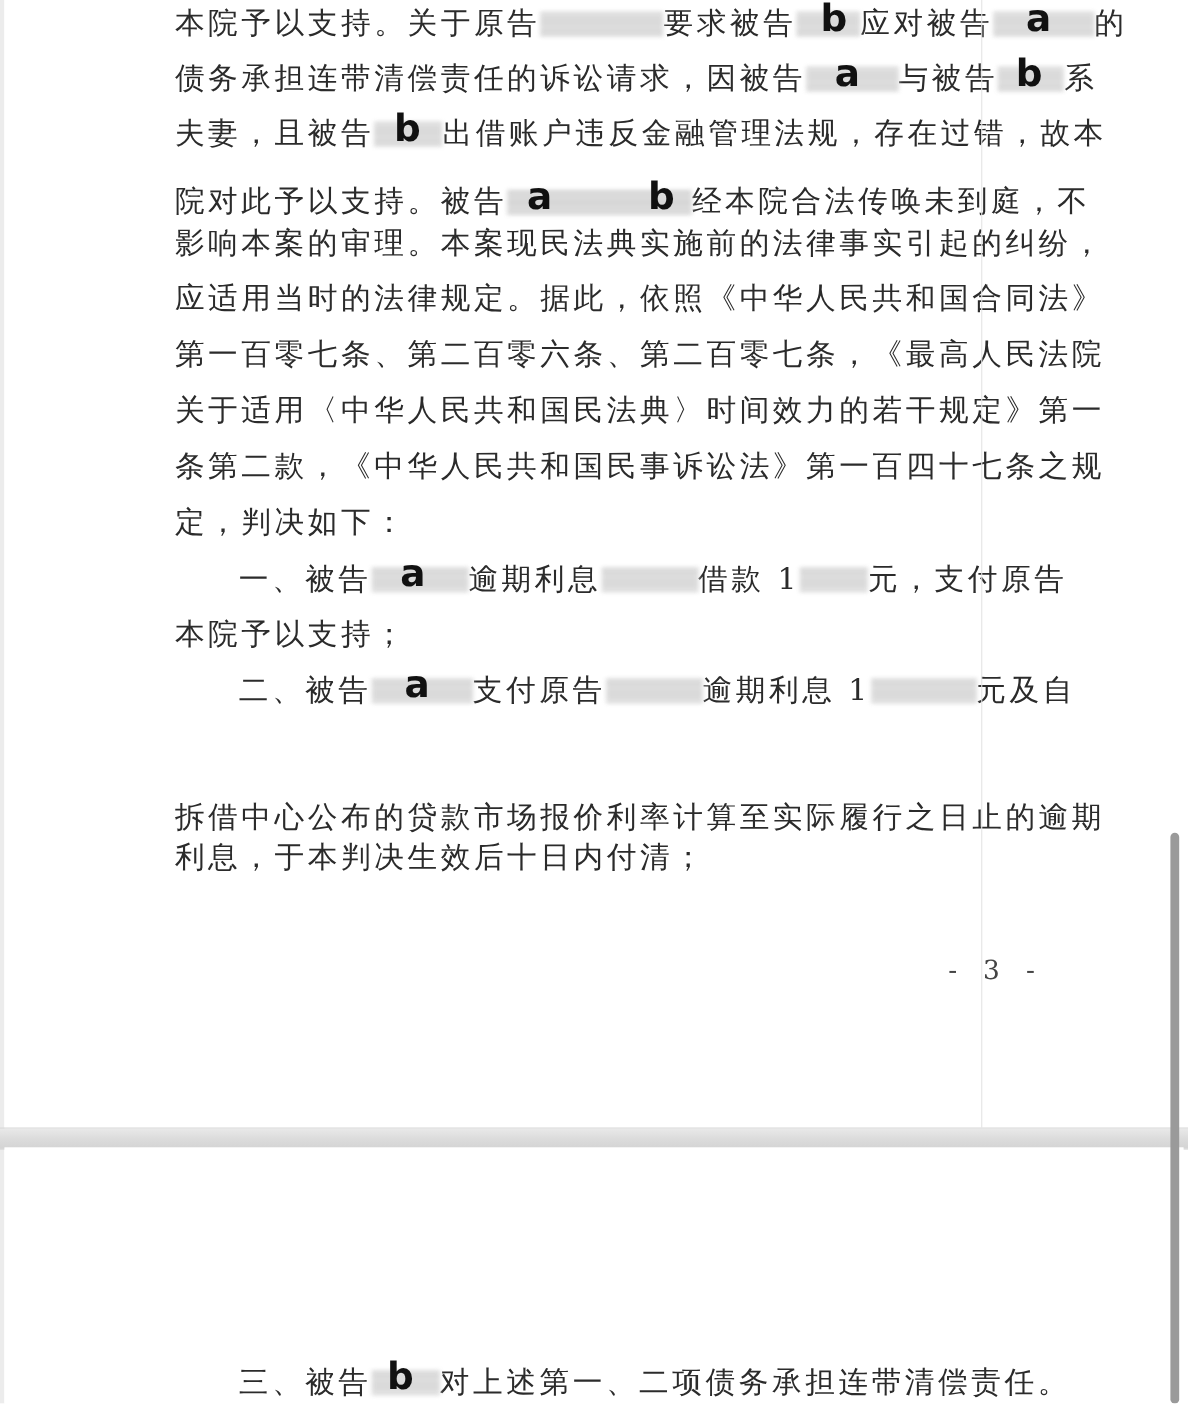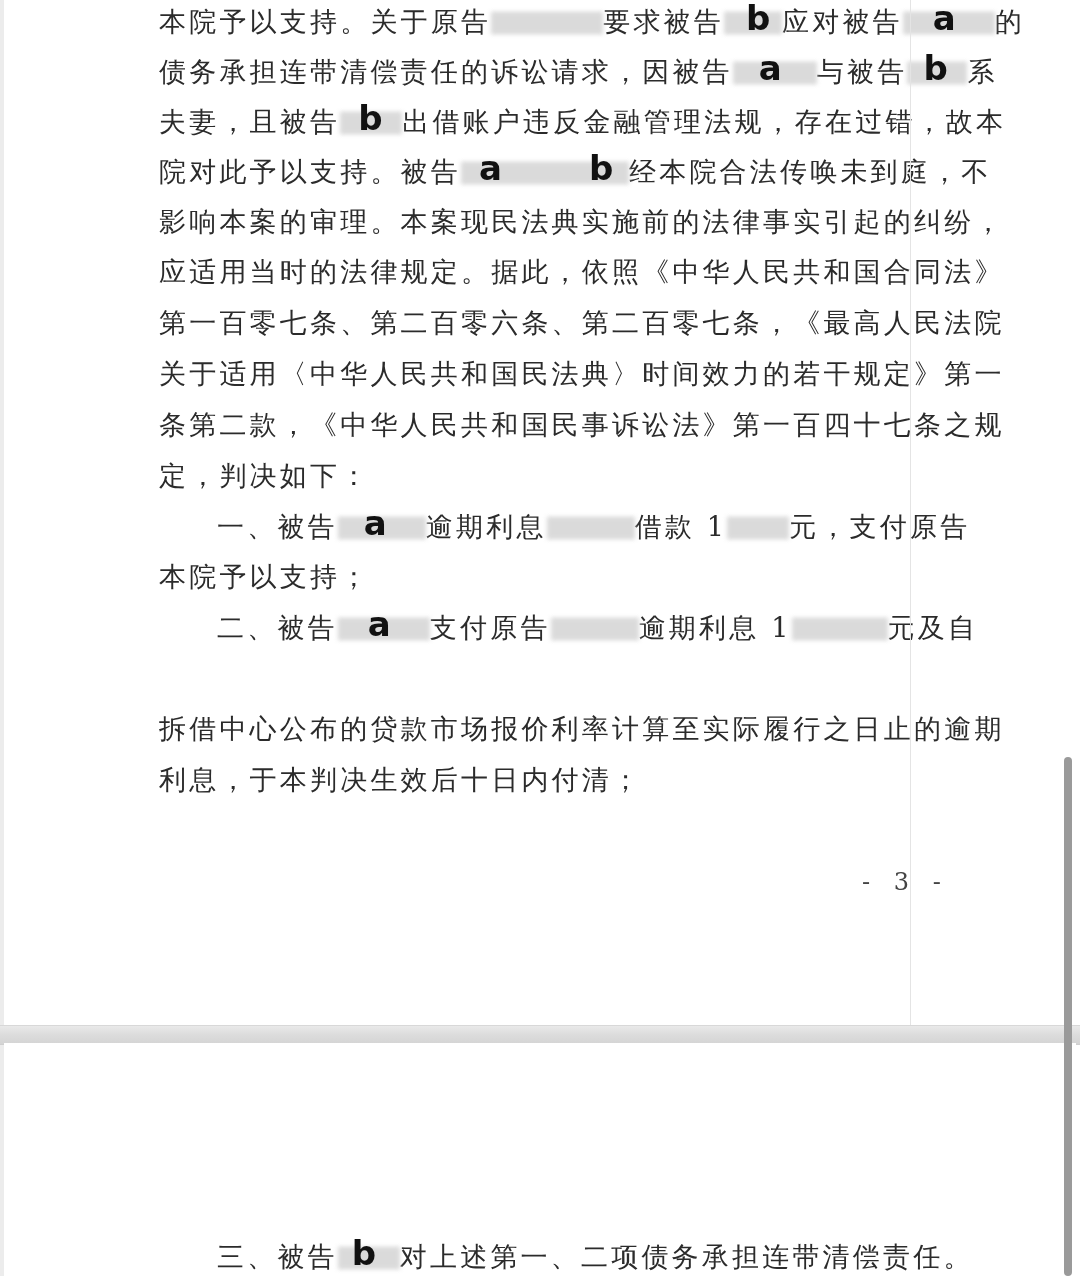--- a/index.html
+++ b/index.html
@@ -1,18 +1,18 @@
 <!DOCTYPE html>
 <html><head>
 <meta charset="utf-8">
 <style>
   html,body{margin:0;padding:0;}
   body{width:1080px;height:1276px;overflow:hidden;background:#ffffff;position:relative;
        font-family:"DejaVu Serif","Liberation Serif",serif;color:#2b2b2b;}
-  .viewer{position:absolute;left:0;top:0;width:896px;height:1276px;background:#fff;padding-left:18px;}
+  .viewer{position:absolute;left:0;top:0;width:896px;height:1276px;background:#fff;}
   .edge-left{position:absolute;left:0;top:0;width:4px;height:1276px;background:#ececec;}
   .edge-right{position:absolute;right:3px;top:0;width:1px;height:1025px;background:#e4e4e4;}
   .page{position:absolute;left:4px;width:1072px;background:#fff;}
   .page1{top:0;height:1025px;}
   .page2{top:1043px;height:233px;}
   .gap{position:absolute;left:0;top:1025px;width:1080px;height:18px;
        background:linear-gradient(#e9e9e9,#dcdcdc 50%,#d4d4d4);border-top:1px solid #d8d8d8;border-bottom:1px solid #cfcfcf;}
   .line{position:absolute;left:155px;width:822px;height:40px;line-height:40px;font-size:27px;
         letter-spacing:3.2px;white-space:nowrap;}
   .indent{left:213px;width:764px;}
@@ -30,34 +30,34 @@
 <div class="viewer">
   <div class="edge-left"></div>
 
   <div class="page page1">
     <div class="line" style="top:2px"><span>本院予以支持。关于原告</span><span class="red" style="width:112px"></span><span>要求被告</span><span class="red" style="width:58px"></span><span class="mk"><span>b</span></span><span>应对被告</span><span class="red" style="width:92px"></span><span class="mk"><span style="left:-62px">a</span></span><span>的</span></div>
 
     <div class="line" style="top:52px"><span>债务承担连带清偿责任的诉讼请求，因被告</span><span class="red" style="width:84px"></span><span class="mk"><span style="left:-58px">a</span></span><span>与被告</span><span class="red" style="width:60px"></span><span class="mk"><span style="left:-44px">b</span></span><span>系</span></div>
 
     <div class="line" style="top:102px"><span>夫妻，且被告</span><span class="red" style="width:62px"></span><span class="mk"><span style="left:-44px">b</span></span><span>出借账户违反金融管理法规，存在过错，故本</span></div>
 
-    <div class="line" style="top:152px"><span>院对此予以支持。被告</span><span class="red" style="width:168px"></span><span class="mk"><span style="left:-150px">a</span><span style="left:-40px">b</span></span><span>经本院合法传唤未到庭，不</span></div>
+    <div class="line" style="top:164px"><span>院对此予以支持。被告</span><span class="red" style="width:168px"></span><span class="mk"><span style="left:-150px">a</span><span style="left:-40px">b</span></span><span>经本院合法传唤未到庭，不</span></div>
 
     <div class="line" style="top:252px">应适用当时的法律规定。据此，依照《中华人民共和国合同法》</div>
     <div class="line" style="top:202px">影响本案的审理。本案现民法典实施前的法律事实引起的纠纷，</div>
     <div class="line" style="top:354px">关于适用〈中华人民共和国民法典〉时间效力的若干规定》第一</div>
     <div class="line" style="top:303px">第一百零七条、第二百零六条、第二百零七条，《最高人民法院</div>
     <div class="line" style="top:405px">条第二款，《中华人民共和国民事诉讼法》第一百四十七条之规</div>
     <div class="line" style="top:456px">定，判决如下：</div>
 
     <div class="line indent" style="top:507px"><span>一、被告</span><span class="red" style="width:88px"></span><span class="mk"><span style="left:-62px">a</span></span><span>逾期利息</span><span class="red" style="width:88px"></span><span>借款 1</span><span class="red" style="width:62px"></span><span>元，支付原告</span></div>
     <div class="line" style="top:557px">本院予以支持；</div>
 
     <div class="line indent" style="top:608px"><span>二、被告</span><span class="red" style="width:92px"></span><span class="mk"><span style="left:-62px">a</span></span><span>支付原告</span><span class="red" style="width:88px"></span><span>逾期利息 1</span><span class="red" style="width:96px"></span><span>元及自</span></div>
-    <div class="line" style="top:709px">拆借中心公布的贷款市场报价利率计算至实际履行之日止的逾期</div>
+    <div class="line" style="top:724px">拆借中心公布的贷款市场报价利率计算至实际履行之日止的逾期</div>
     <div class="line" style="top:760px">利息，于本判决生效后十日内付清；</div>
 
     <div class="pageno">- 3 -</div>
   </div>
 
   <div class="edge-right"></div>
   <div class="gap"></div>
 
   <div class="page page2">
     <div class="line indent" style="top:194px"><span>三、被告</span><span class="red" style="width:62px"></span><span class="mk"><span style="left:-48px">b</span></span><span>对上述第一、二项债务承担连带清偿责任。</span></div>

